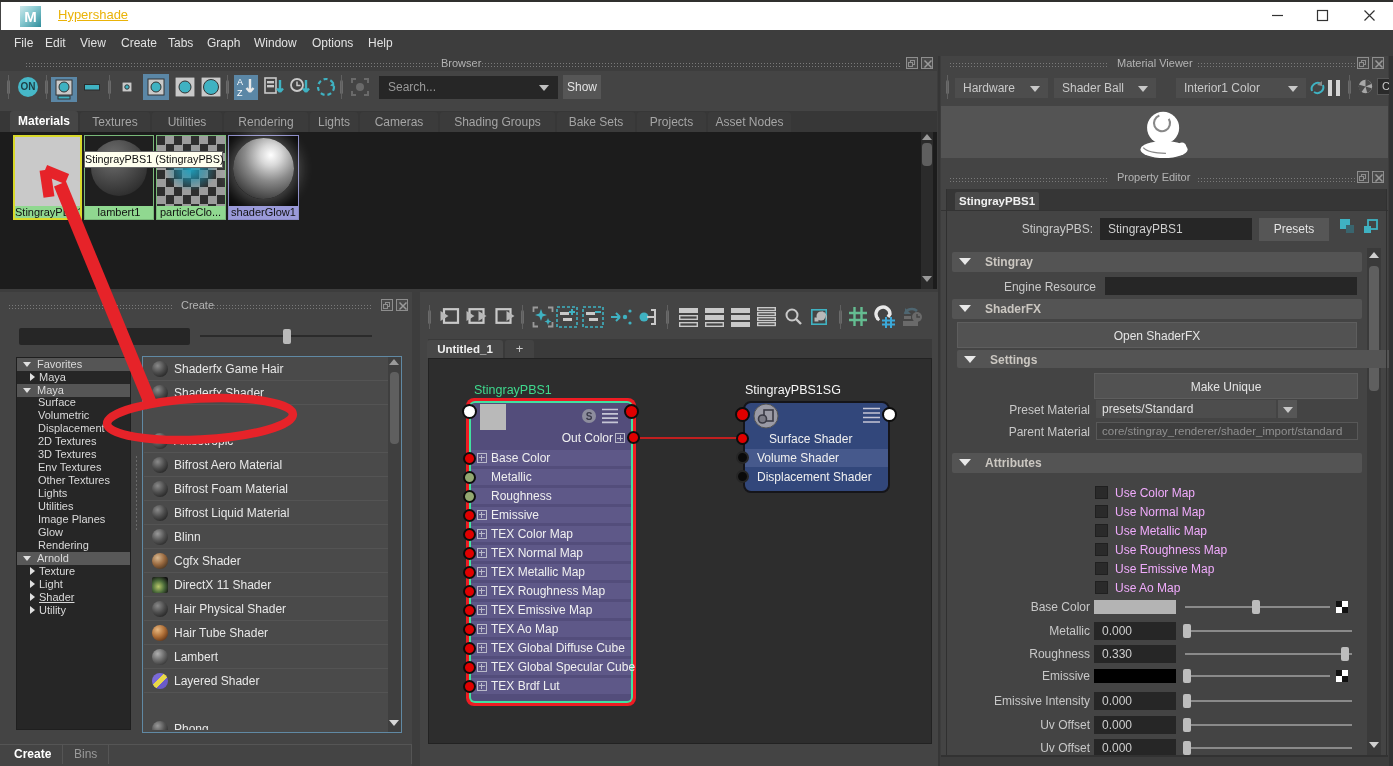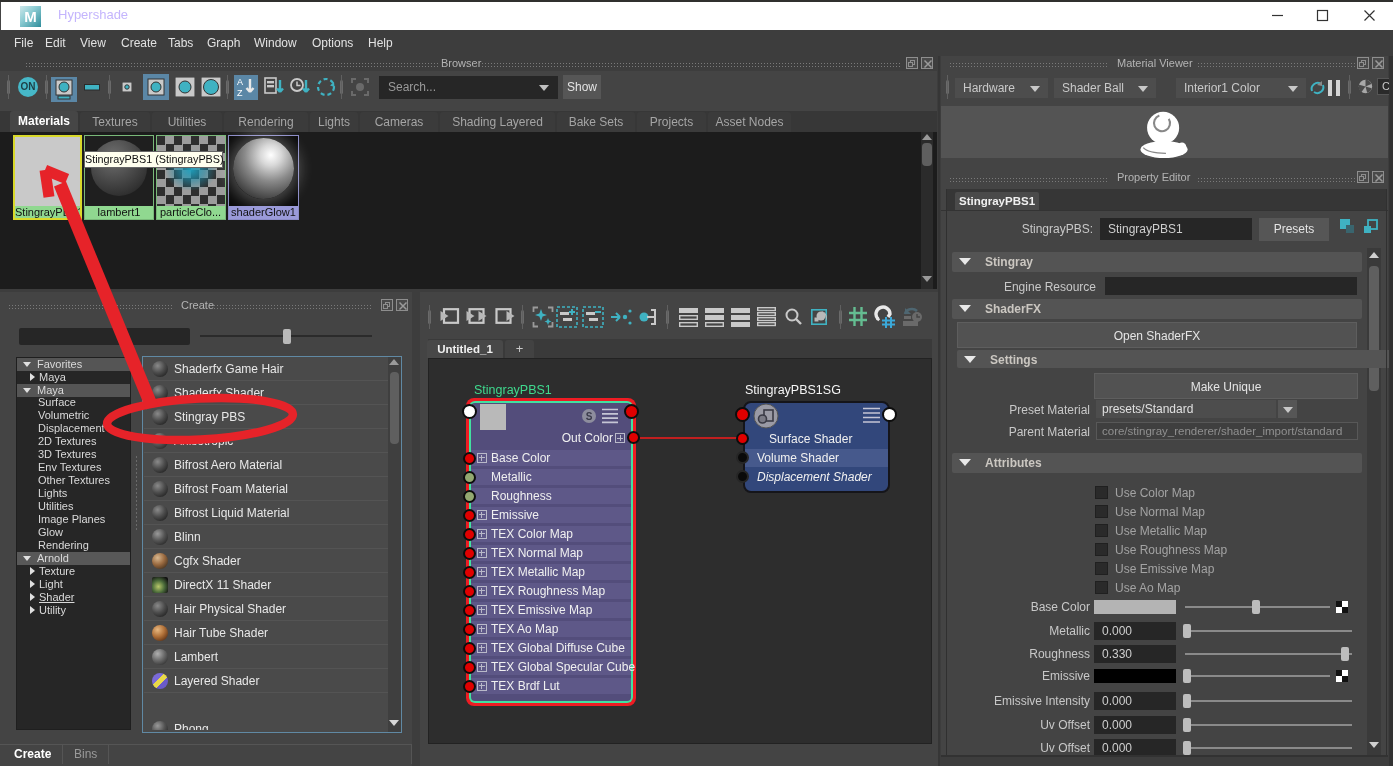--- a/index.html
+++ b/index.html
@@ -1,26 +1,26 @@
 <!DOCTYPE html>
 <html><head>
 <meta charset="utf-8">
 <style>
 * { margin:0; padding:0; box-sizing:border-box; }
 html,body { width:1393px; height:766px; overflow:hidden; background:#3d3d3d;
   font-family:"Liberation Sans", sans-serif; }
 #win { position:absolute; left:0; top:0; width:1393px; height:766px; }
 .abs { position:absolute; }
-.txt { color:#a3a3a3; font-size:12px; white-space:nowrap; }
+.txt { color:#f0abfc; font-size:12px; white-space:nowrap; }
 
 
 #topstrip { left:0; top:0; width:1393px; height:2px; background:#30302e; }
 #titlebar { left:0; top:2px; width:1393px; height:28px; background:#ffffff; border-left:1px solid #444; }
 #mayaicon { left:20px; top:6px; width:21px; height:21px; background:linear-gradient(135deg,#cde7ea 0%,#8ecdd4 40%,#2f8d9b 100%); color:#fff; font-weight:bold; font-size:15px; text-align:center; line-height:21px; }
-#title { left:58px; top:7px; color:#c4b5fd; font-size:13px; }
+#title { left:58px; top:7px; color:#eab308; font-size:13px;text-decoration:underline; }
 .winbtn { top:9px; width:13px; height:13px; }
 
 
 #menubar { left:0; top:30px; width:1393px; height:26px; background:#3d3d3d; }
 .menu { position:absolute; top:36px; color:#e2e2e2; font-size:12px; }
 
 
 .dotline { position:absolute; height:5px; background-image:radial-gradient(circle, #7a7a7a 35%, transparent 40%); background-size:3px 3px; }
 .hdrtxt { position:absolute; color:#b4b4b4; font-size:11px; }
 .fbtn { position:absolute; width:12px; height:12px; border:1px solid #8e8e8e; background:#4a4a4a; }
@@ -187,21 +187,21 @@
   <div class="input" style="left:379px; top:76px; width:179px; height:23px; line-height:23px; padding-left:9px; color:#9a9a9a;">Search...<span style="position:absolute; right:9px; top:9px; width:0; height:0; border:5px solid transparent; border-top:6px solid #c0c0c0; border-bottom:none;"></span></div>
   <div class="btn" style="left:563px; top:75px; width:38px; height:24px; line-height:24px;">Show</div>
 
   <div id="tabbar" class="abs"></div>
   <div class="mtab act" style="left:10px; width:68px;">Materials</div>
   <div class="mtab" style="left:80px; width:70px;">Textures</div>
   <div class="mtab" style="left:152px; width:70px;">Utilities</div>
   <div class="mtab" style="left:224px; width:84px;">Rendering</div>
   <div class="mtab" style="left:310px; width:48px;">Lights</div>
   <div class="mtab" style="left:360px; width:78px;">Cameras</div>
-  <div class="mtab" style="left:440px; width:115px;">Shading Layered</div>
+  <div class="mtab" style="left:440px; width:115px;">Shading Groups</div>
   <div class="mtab" style="left:557px; width:78px;">Bake Sets</div>
   <div class="mtab" style="left:637px; width:69px;">Projects</div>
   <div class="mtab" style="left:708px; width:83px;">Asset Nodes</div>
 
   <div id="swarea" class="abs"></div>
 
   <div class="abs" style="left:13px; top:135px; width:69px; height:85px; border:2px solid #d9d92a; background:#c9c9c9;"></div>
   <div class="abs" style="left:15px; top:206px; width:65px; height:12px; background:#90d890; color:#111; font-size:11px; line-height:12px; overflow:hidden;">StingrayPBS1</div>
 
   <div class="abs" style="left:84px; top:135px; width:70px; height:85px; border:1px solid #79b979; background:#1f1f1f;"></div>
@@ -310,24 +310,20 @@
       </div>
   </div>
   <div id="listp">
     <div class="li" style="top:0;">
         <span class="ic" style="background:radial-gradient(circle at 35% 30%, #8a8a8a, #4d4d4d 45%, #1d1d1d 90%);"></span>
         <span class="lt">Shaderfx Game Hair</span>
       </div>
     <div class="li" style="top:24px;">
         <span class="ic" style="background:radial-gradient(circle at 35% 30%, #8a8a8a, #4d4d4d 45%, #1d1d1d 90%);"></span>
         <span class="lt">Shaderfx Shader</span>
-      </div>
-    <div class="li" style="top:48px;">
-        <span class="ic" style="background:radial-gradient(circle at 35% 30%, #8a8a8a, #4d4d4d 45%, #1d1d1d 90%);"></span>
-        <span class="lt">Stingray PBS</span>
       </div>
     <div class="li" style="top:72px;">
         <span class="ic" style="background:radial-gradient(circle at 35% 30%, #9a9a9a, #555 45%, #222 90%);"></span>
         <span class="lt">Anisotropic</span>
       </div>
     <div class="li" style="top:96px;">
         <span class="ic" style="background:radial-gradient(circle at 35% 30%, #8a8a8a, #4d4d4d 45%, #1d1d1d 90%);"></span>
         <span class="lt">Bifrost Aero Material</span>
       </div>
     <div class="li" style="top:120px;">
@@ -609,21 +605,21 @@
       <rect x="11" y="7" width="9" height="11" fill="none" stroke="#3a3a45" stroke-width="1.6"></rect>
       <circle cx="9.5" cy="16" r="4" fill="#7a7a85" stroke="#3a3a45" stroke-width="1.6"></circle>
     </svg>
   <svg class="abs" style="left:862px; top:407px;" width="19" height="17" viewBox="0 0 19 17">
       <g fill="none" stroke="#c5c5d5" stroke-width="1.7">
         <path d="M1 1.5 h17 M1 6 h17 M1 10.5 h17 M1 15 h17"></path>
       </g>
     </svg>
   <div class="nrow" style="left:757px; top:432px;margin-left:12px;">Surface Shader</div>
   <div class="nrow" style="left:757px; top:451px;">Volume Shader</div>
-  <div class="nrow" style="left:757px; top:470px;font-style:italic;">Displacement Shader</div>
+  <div class="nrow" style="left:757px; top:470px;">Displacement Shader</div>
   <div class="port" style="left:735px; top:407px; width:15px; height:15px; background:#e00000; border:2px solid #0d0d0d;"></div>
   <div class="port" style="left:736px; top:432px; width:13px; height:13px; background:#e00000; border:2px solid #0d0d0d;"></div>
   <div class="port" style="left:736px; top:451px; width:13px; height:13px; background:#0a0a0a; border:2px solid #262626;"></div>
   <div class="port" style="left:736px; top:470px; width:13px; height:13px; background:#0a0a0a; border:2px solid #262626;"></div>
   <div class="port" style="left:882px; top:407px; width:15px; height:15px; background:#fff; border:2px solid #0d0d0d;"></div>
 
   <div id="rcol" class="abs"></div>
 
   <div class="dotline" style="left:949px; top:62px; width:160px;"></div>
   <div class="hdrtxt" style="left:1117px; top:57px;">Material Viewer</div>

